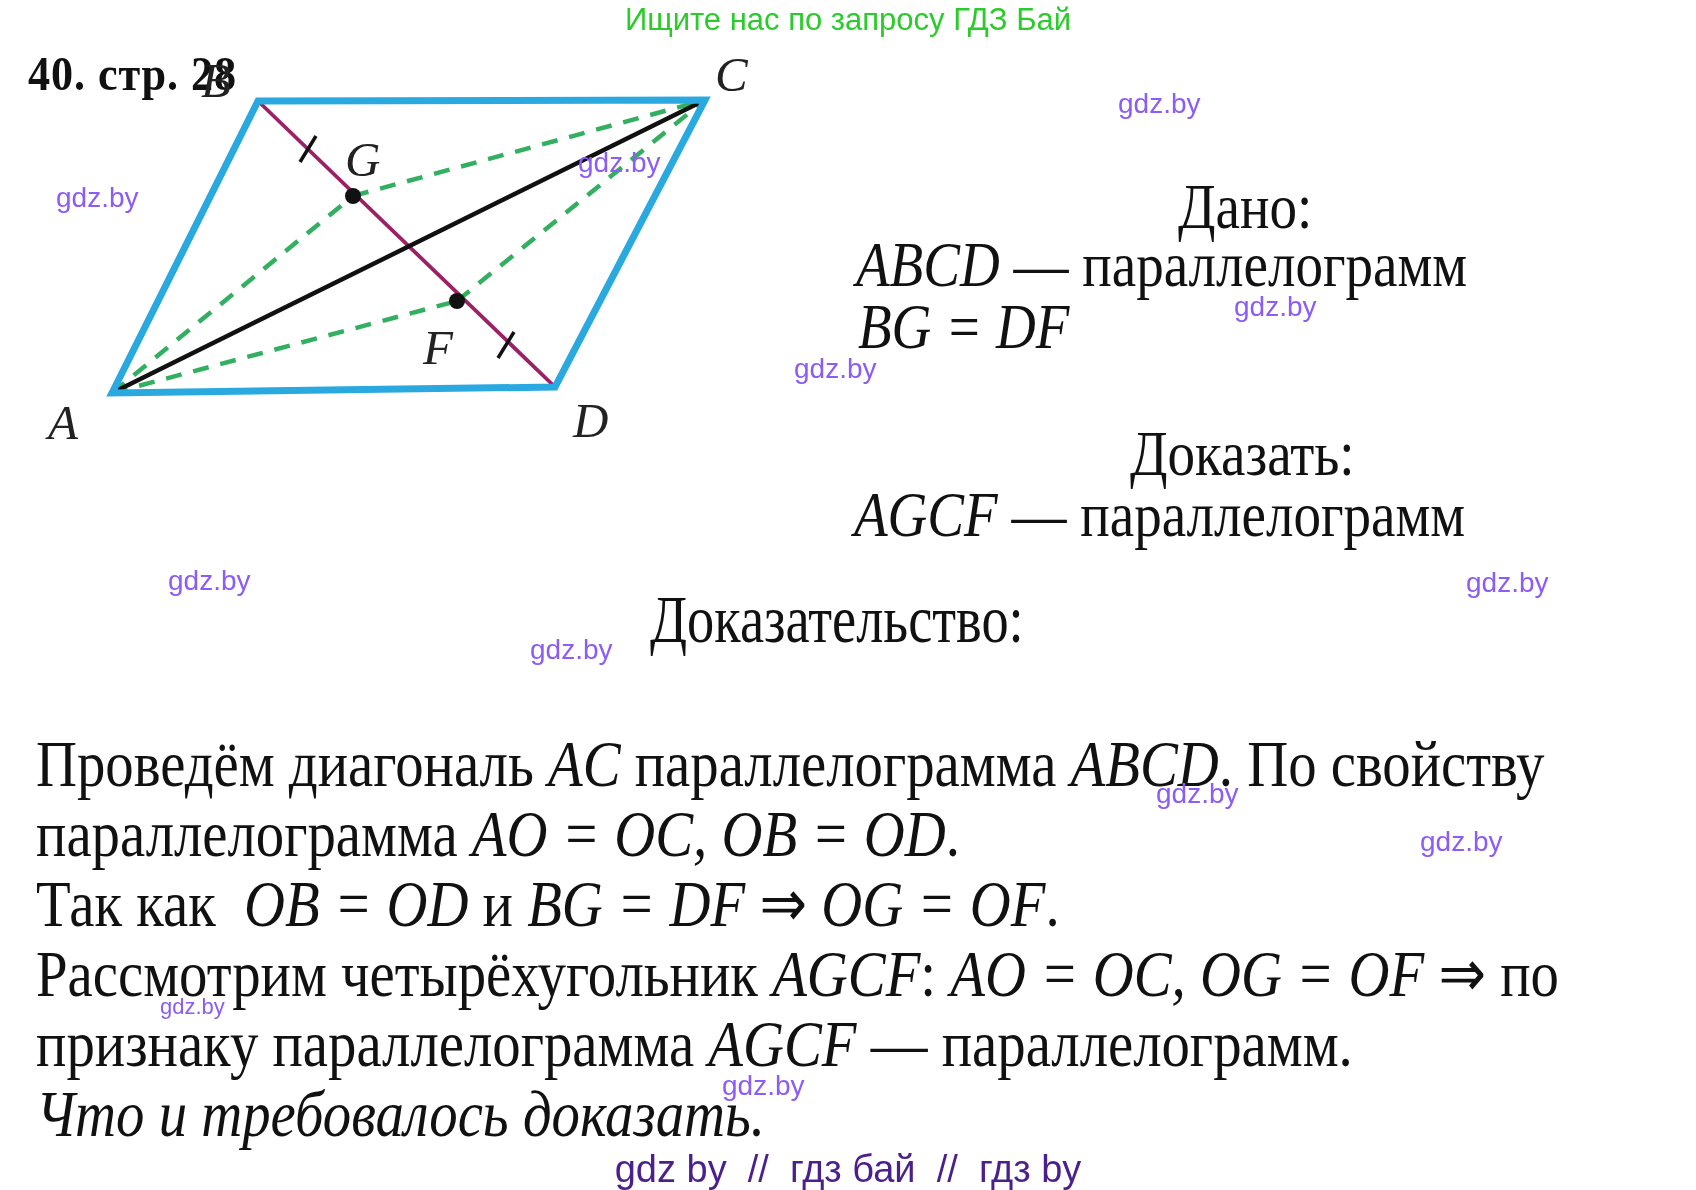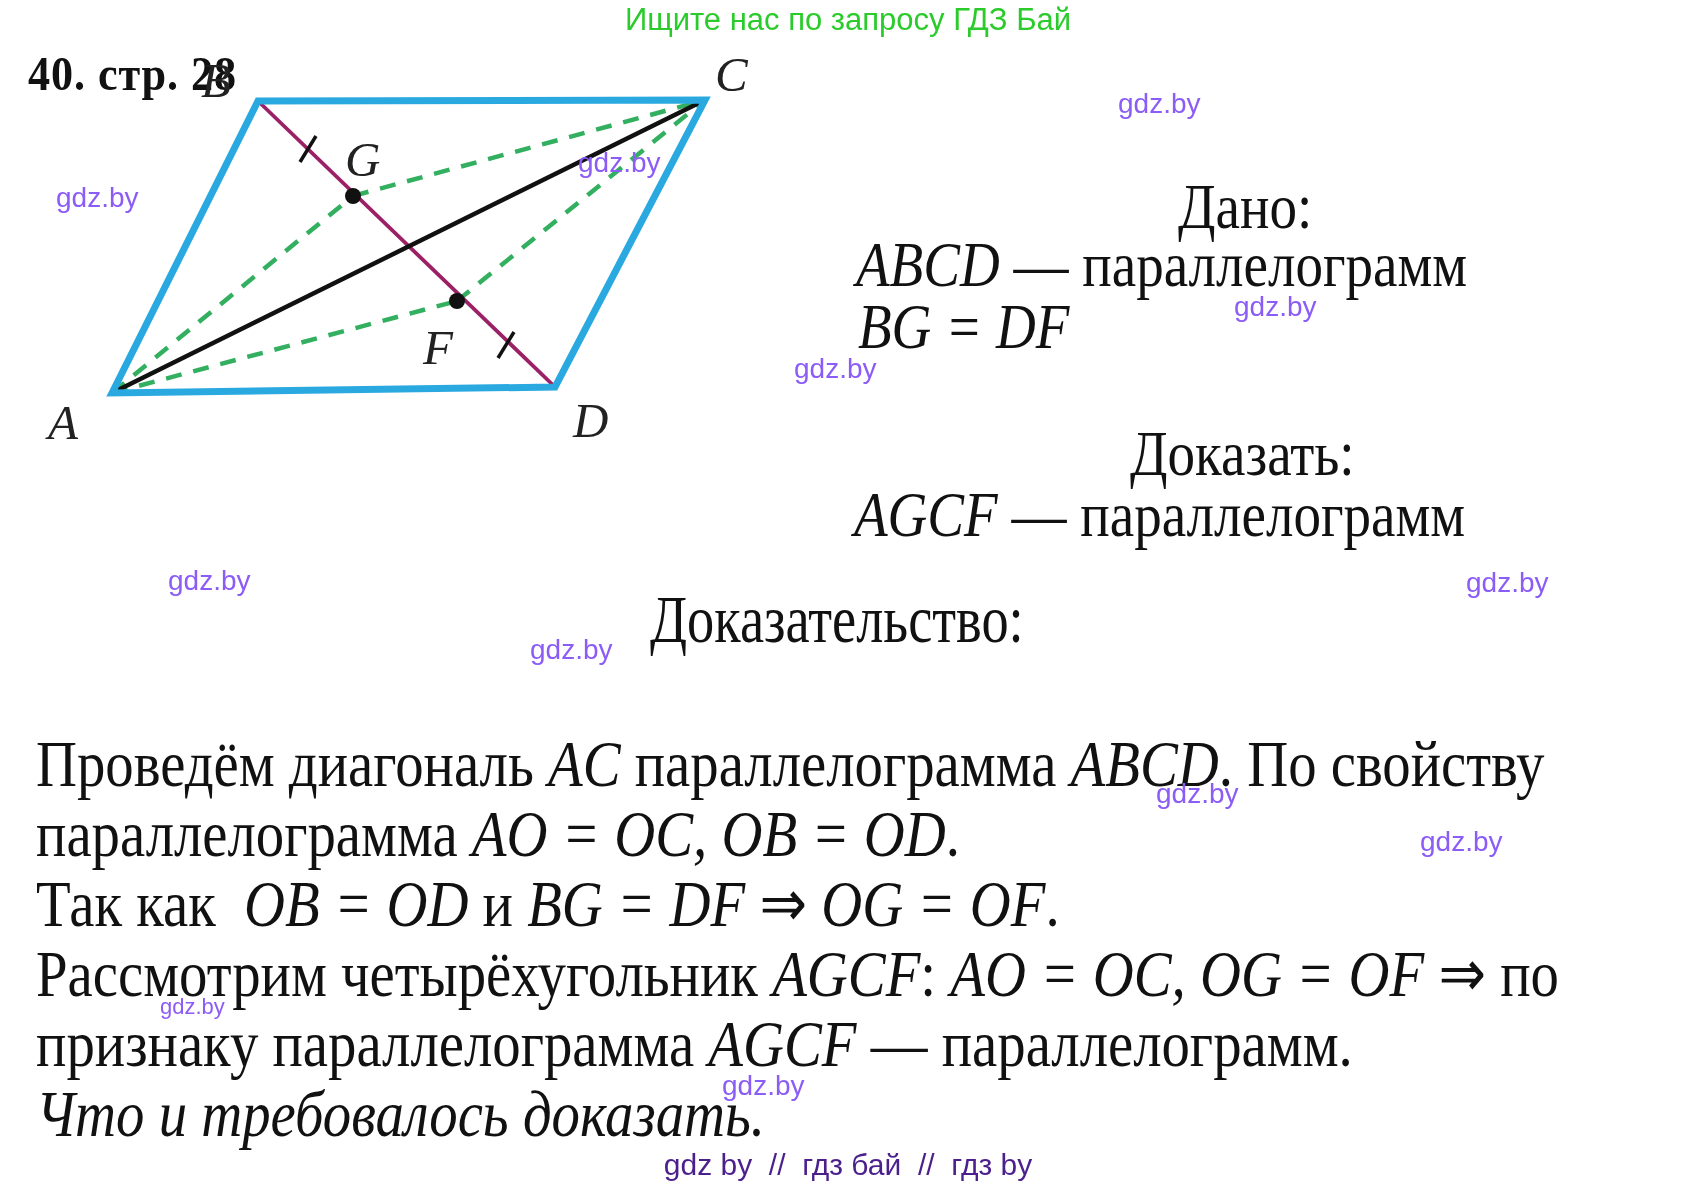--- a/index.html
+++ b/index.html
@@ -37,21 +37,21 @@
   .given-l1{left:856px;top:231px;}
   .given-l2{left:858px;top:293px;font-style:italic;}
   .prove-head{left:1130px;top:420px;}
   .prove-l1{left:854px;top:481px;}
   .proof-head{left:650px;top:584px;font-size:68px;transform:scaleX(.80);transform-origin:left top;}
   .watermark{
     font-family:"Liberation Sans",sans-serif;color:#8b5cf6;white-space:pre;position:absolute;
   }
   .footer{
     left:0;top:1148px;width:100%;text-align:center;
-    font-family:"Liberation Sans",sans-serif;font-size:30px;color:var(--footer-purple);
+    font-family:"Liberation Sans",sans-serif;font-size:38px;color:var(--footer-purple);
   }
   svg.figure{position:absolute;left:0;top:0;pointer-events:none;}
   svg .vlabel{
     font-family:"Liberation Serif",serif;font-style:italic;font-size:49px;fill:#222;
   }
 </style>
 </head>
 <body>
 
 <div class="page">

